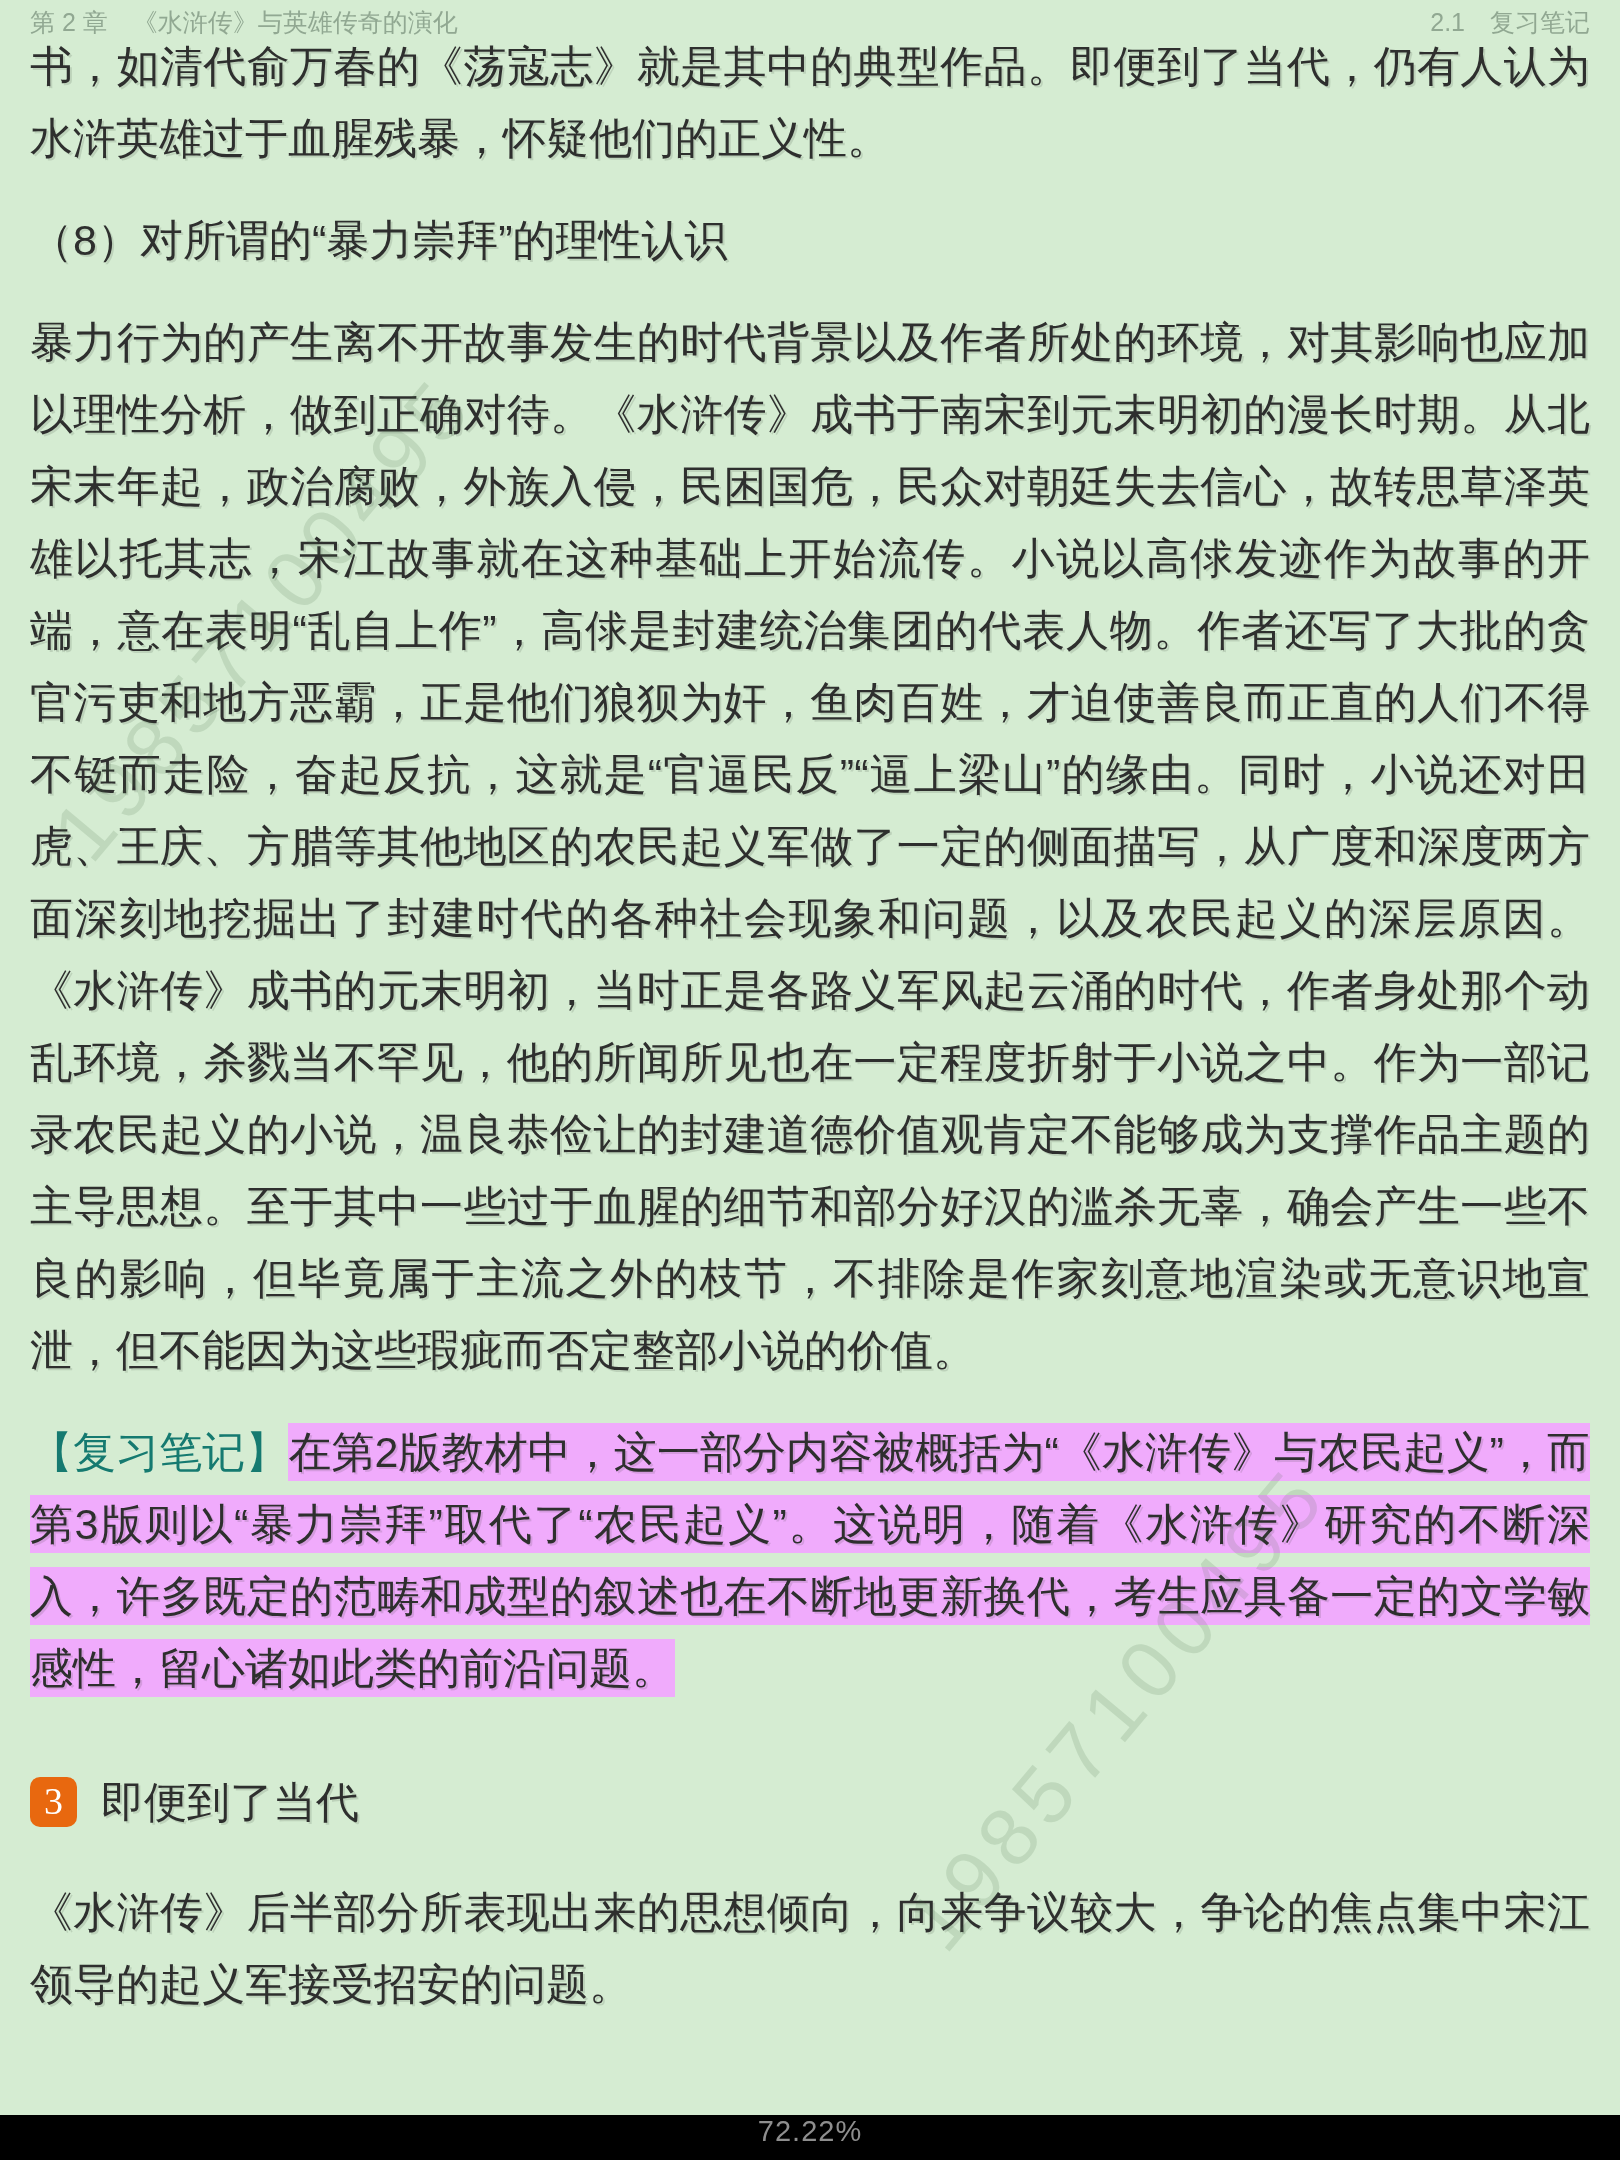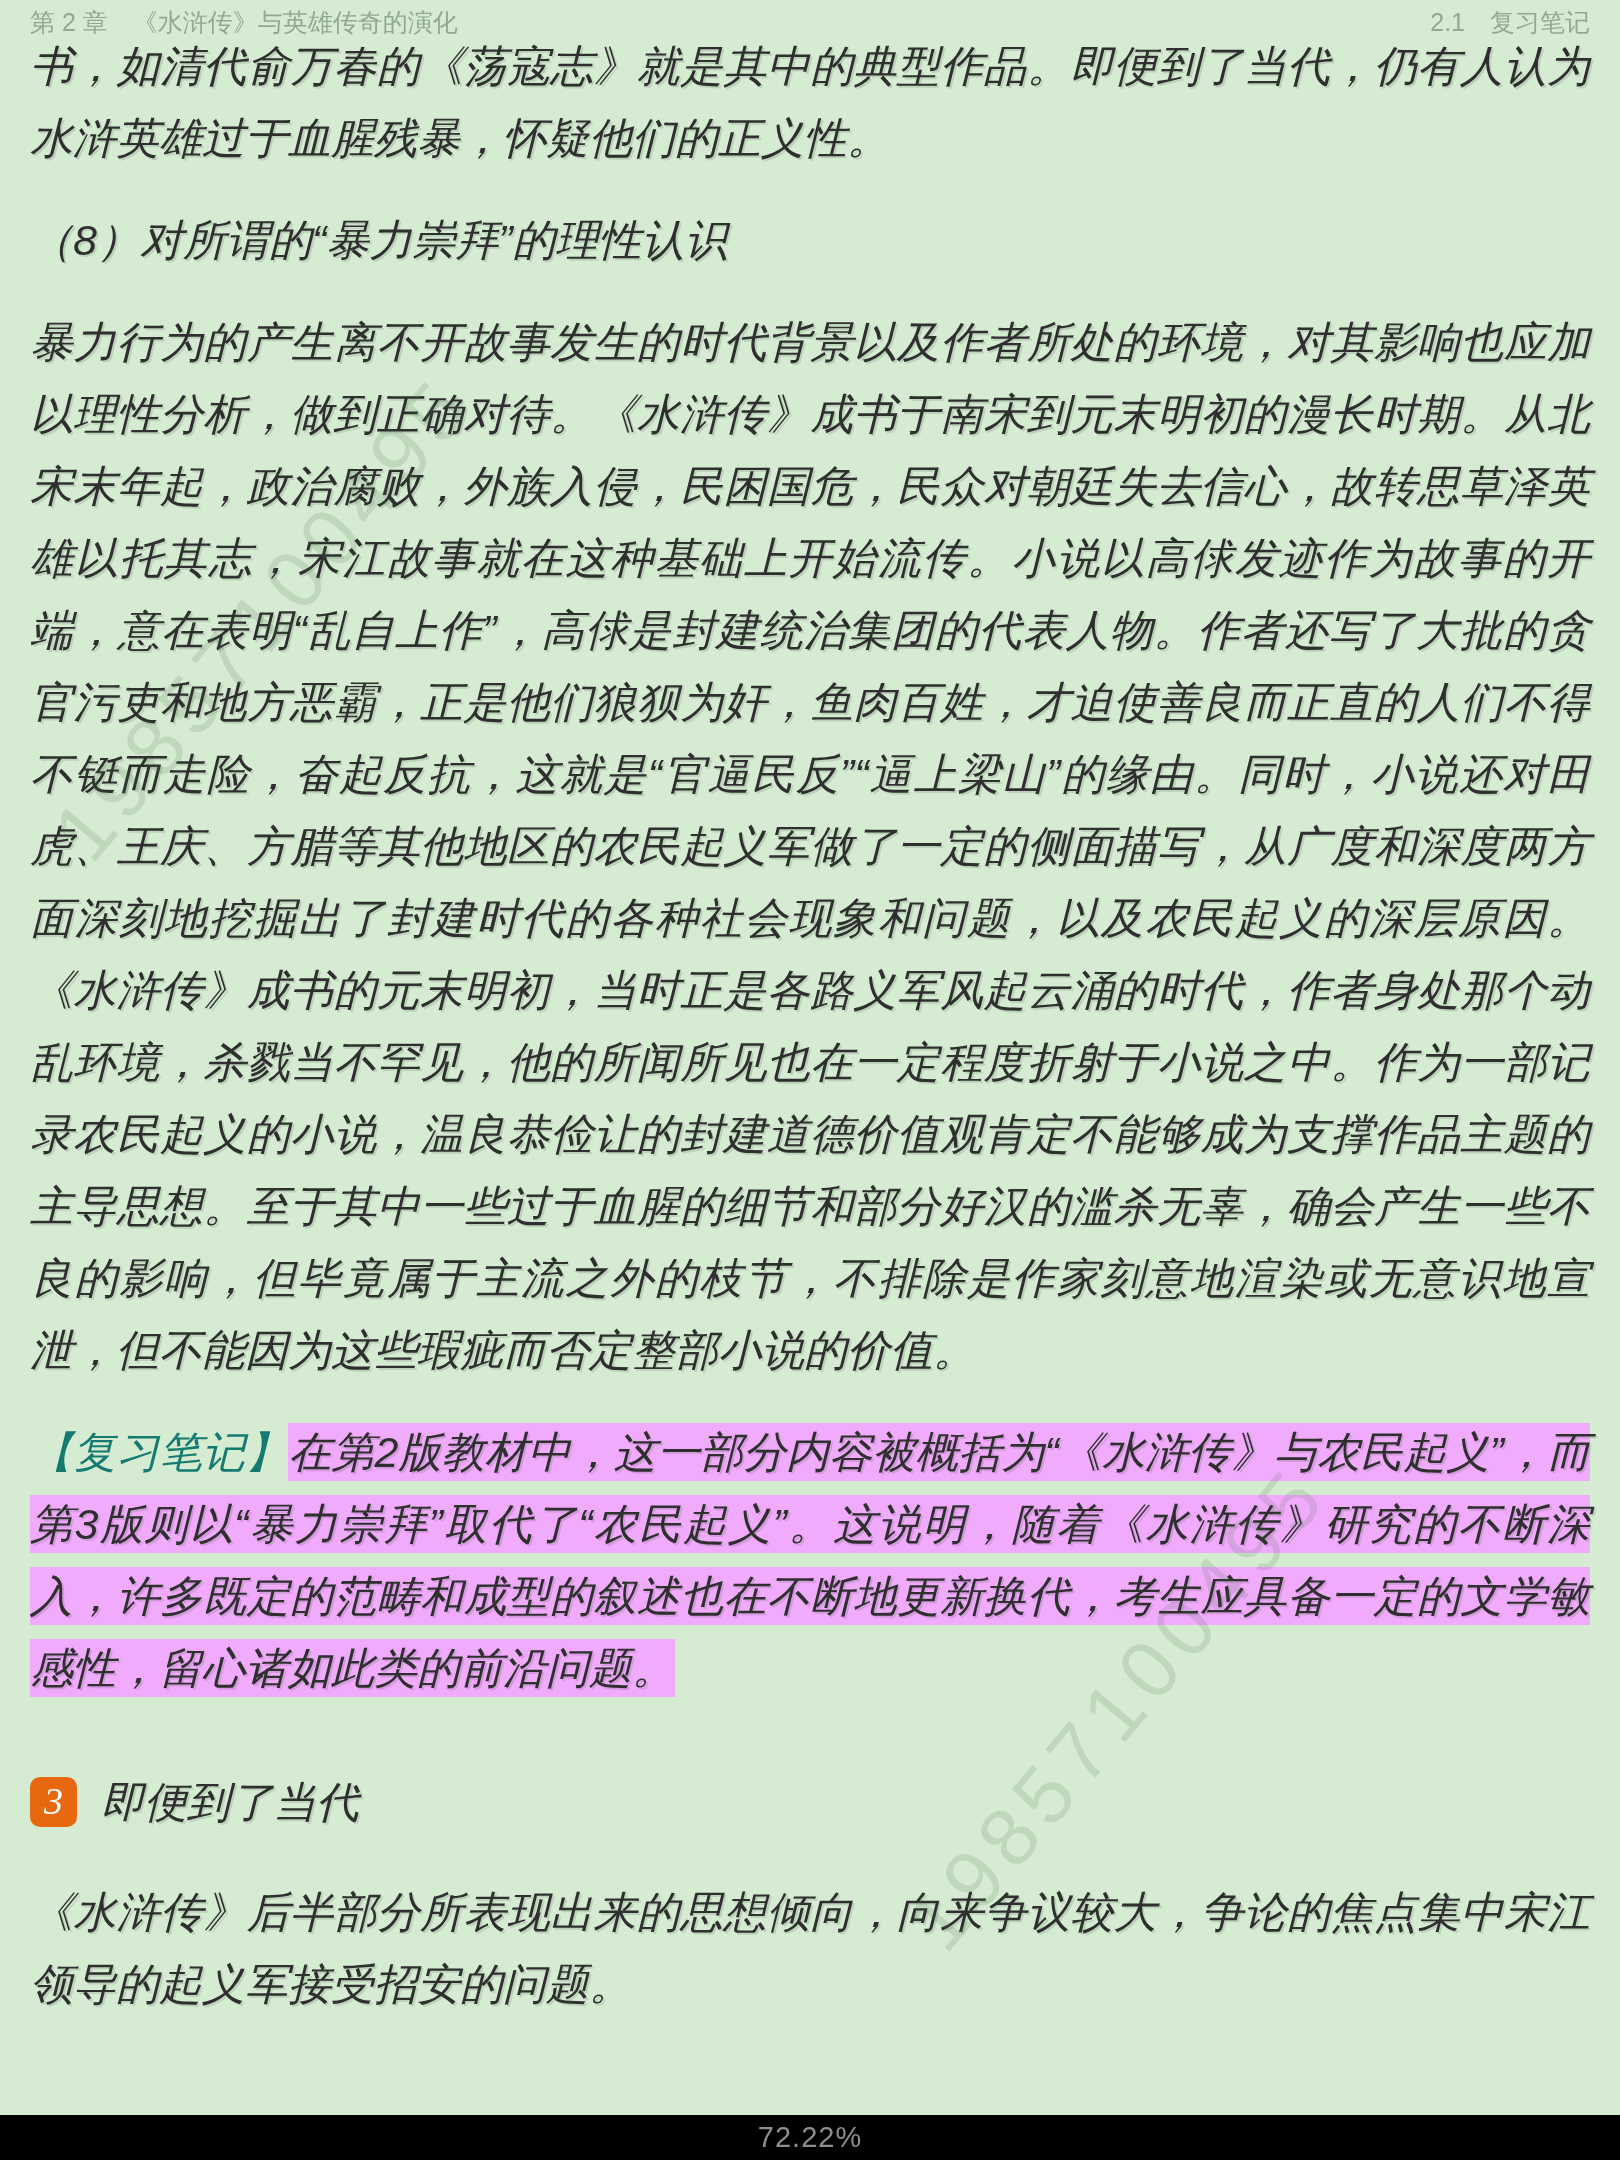--- a/index.html
+++ b/index.html
@@ -17,21 +17,20 @@
   .header{
     position:absolute;top:6px;left:30px;right:30px;
     display:flex;justify-content:space-between;align-items:center;
     font-size:25px;color:#91a892;
     z-index:1;
     gap:29px;
   }
   .content{
     position:absolute;top:30px;left:30px;right:30px;
     z-index:1;
-    font-style:italic;
   }
   .body-p{
     font-size:43px;line-height:72px;color:#2e2f2e;
     text-align:justify;text-justify:inter-ideograph;
     margin:0 0 30px 0;
     text-shadow:2px 2px 0 rgba(40,60,40,0.14);
   }
   .subheading{
     font-size:43px;line-height:72px;color:#2e2f2e;
     margin:0 0 30px 0;
@@ -61,21 +60,21 @@
     display:flex;align-items:center;justify-content:center;
     padding-bottom:2px;box-sizing:border-box;
   }
   .sec-title{
     font-size:43px;line-height:72px;color:#2e2f2e;
     text-shadow:2px 2px 0 rgba(40,60,40,0.14);
   }
   .footer{
     position:absolute;left:0;right:0;bottom:0;height:45px;
     background:#000000;
-    display:flex;align-items:center;justify-content:center;
+    display:flex;justify-content:center;
     z-index:5;
   }
   .footer-progress{
     font-size:29px;color:#8e8e8e;letter-spacing:1px;
   }
   .wm{
     position:absolute;
     white-space:nowrap;
     font-size:82px;letter-spacing:9px;
     color:rgba(70,105,70,0.15);

